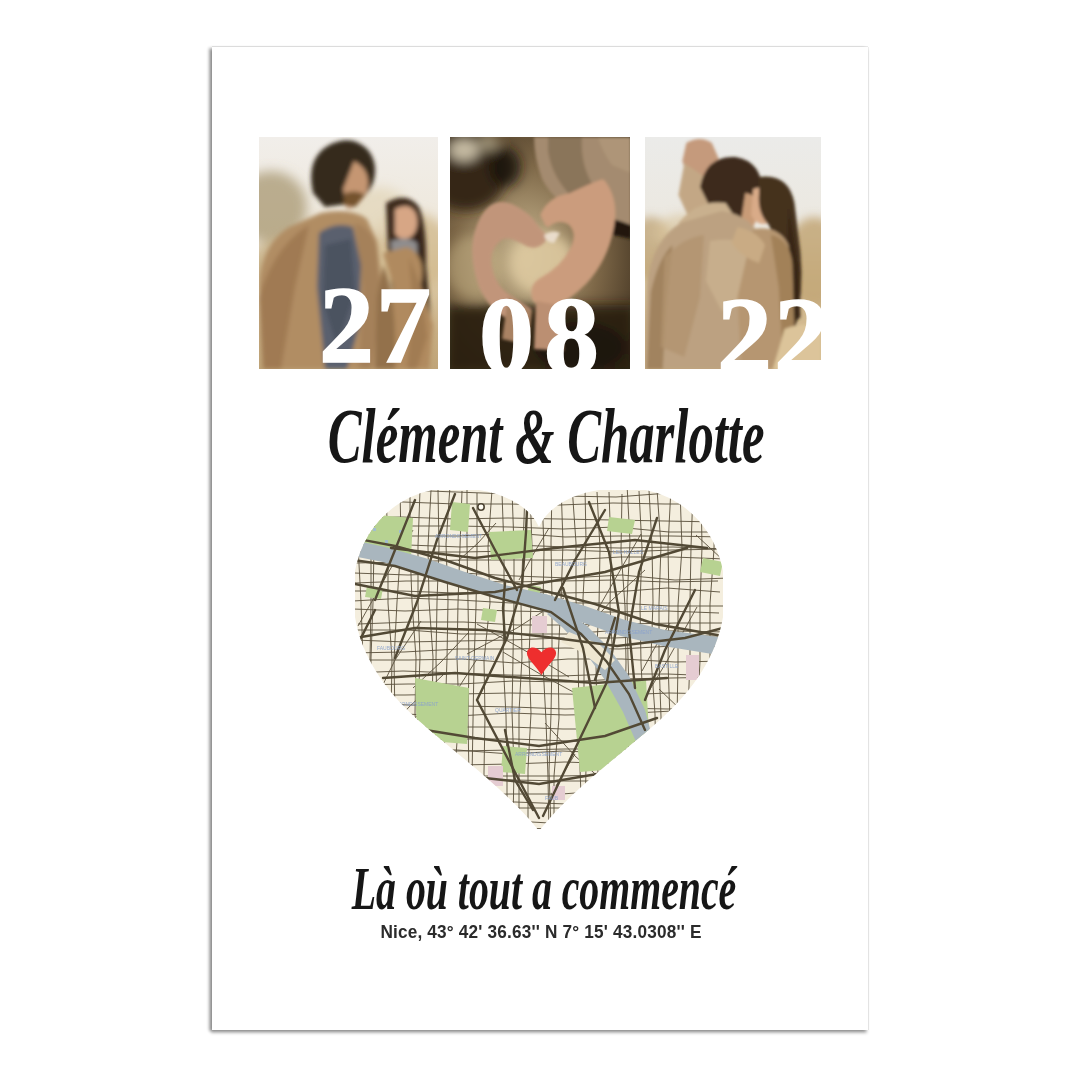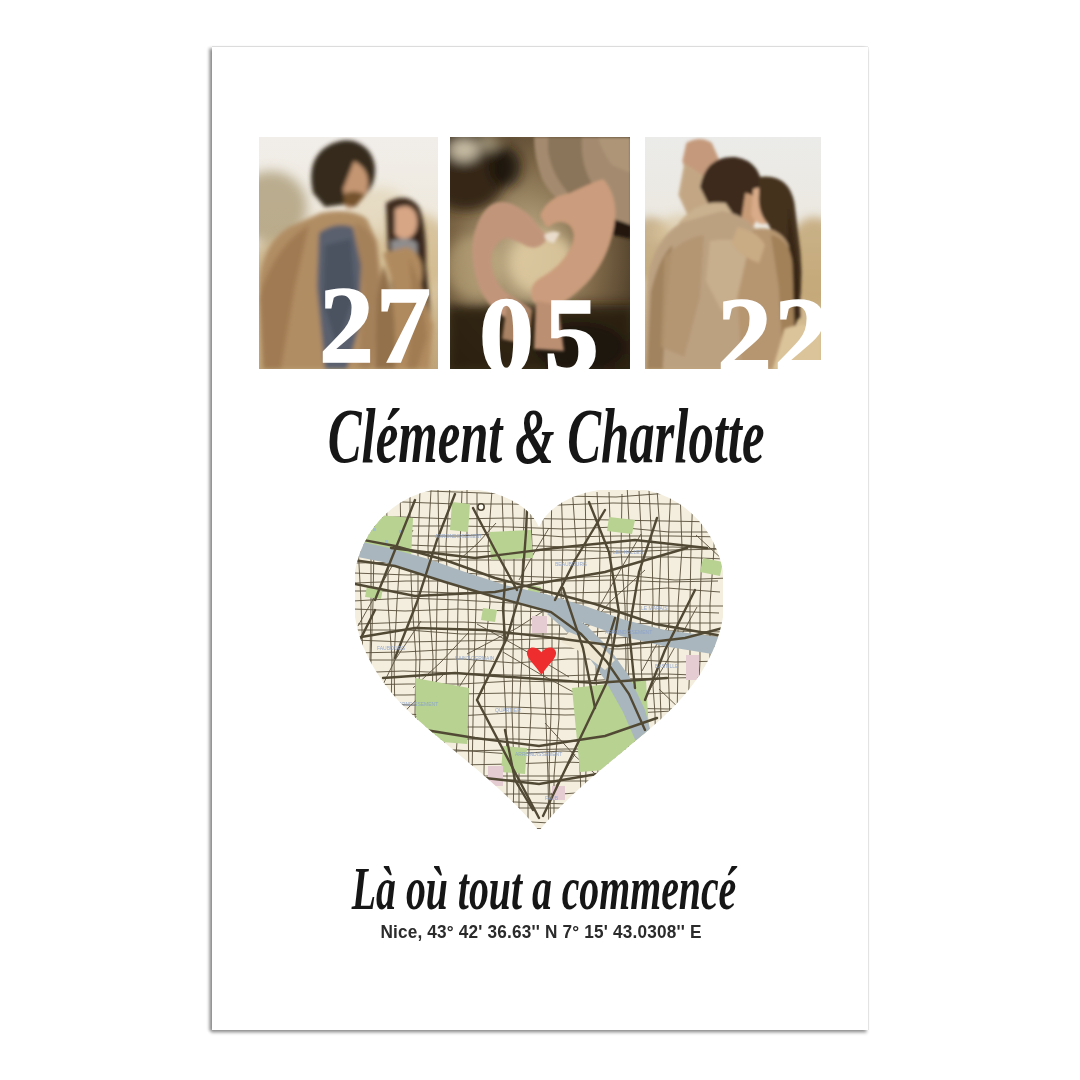--- a/index.html
+++ b/index.html
@@ -168,21 +168,21 @@
 
 <path d="M94,90 Q114,94 122,108 L116,126 Q98,120 88,106 Z" fill="#c9ab84"></path>
 
 <path d="M130,232 L142,192 Q162,184 179,190 L179,232 Z" fill="#dcc49a"></path>
 </g>
 </svg>
 </div>
 
 <div class="abs num" style="left:287px;top:270px;width:122px;margin-left:28px;">27</div>
 
-<div class="abs num" style="left:479px;top:281px;width:124px;letter-spacing:10px;">05</div>
+<div class="abs num" style="left:479px;top:281px;width:124px;letter-spacing:10px;">08</div>
 
 <div class="abs num" style="left:671px;top:281px;width:122px;margin-left:42px;">22</div>
 
 <div class="abs script" style="left:212px;top:391px;width:656px;font-size:78px;transform:translateX(1px) scaleX(0.65);transform-origin:328px 50%;">Clément &amp; Charlotte</div>
 
 <div class="abs" style="left:355px;top:490px;width:368px;height:339px;">
 <svg width="368" height="339" viewBox="0 0 368 339" xmlns="http://www.w3.org/2000/svg">
 <defs>
 <clipPath id="heartclip">
 <path d="M184,37 C171,9 134,-2 98,-2 C40,-2 -2,44 -2,103 C-2,152 22,193 62,229 C100,263 152,300 184,341 C216,300 268,263 306,229 C346,193 370,152 370,103 C370,44 328,-2 270,-2 C234,-2 197,9 184,37 Z"></path>

